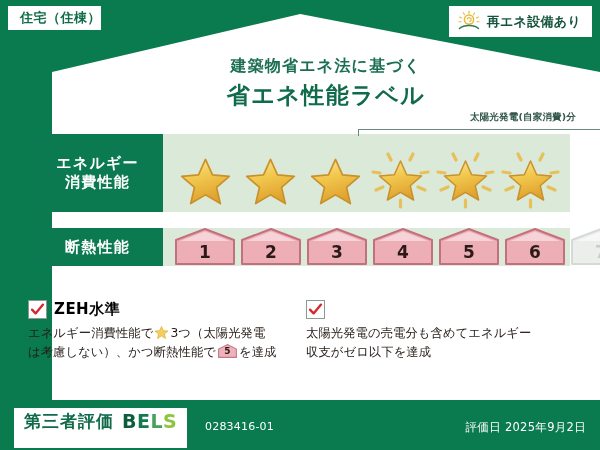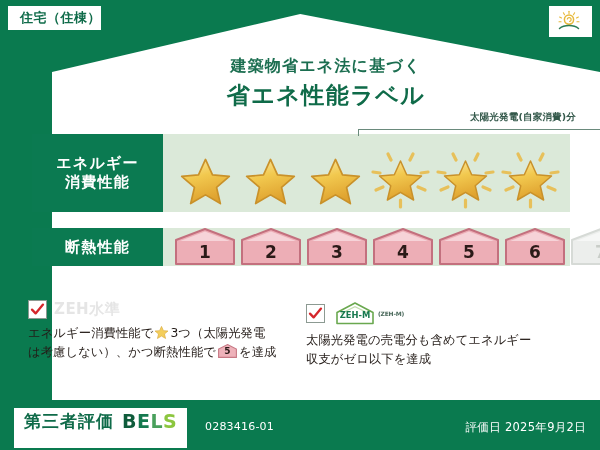--- a/index.html
+++ b/index.html
@@ -135,21 +135,21 @@
   #crit-right{left:306px;width:280px;}
   .crit-head{
     display:flex;align-items:center;gap:7px;margin-bottom:5px;
   }
   .chk{
     width:17px;height:17px;border:1.3px solid #8c9a92;background:#fff;
     position:relative;flex:none;
   }
   .chk svg{position:absolute;left:1px;top:1px;width:15px;height:15px;}
   .crit-title{
-    font-size:15px;font-weight:bold;color:#e5e5e5;letter-spacing:0.5px;
+    font-size:15px;font-weight:bold;color:#000000;letter-spacing:0.5px;
   }
   .crit-body{
     font-size:12.3px;color:#241c18;line-height:1.55;letter-spacing:0.1px;
   }
   .inline-star{display:inline-block;width:15px;height:15px;vertical-align:-3px;margin:0 1px;}
   .inline-house{
     display:inline-block;width:19px;height:14px;vertical-align:-2px;margin:0 2px;position:relative;
   }
   .inline-house svg{position:absolute;left:0;top:0;width:19px;height:14px;}
   .inline-house span{
@@ -208,20 +208,21 @@
           <line x1="17.6" y1="2.8" x2="16.5" y2="4.7"></line>
           <line x1="21.4" y1="7.0" x2="19.5" y2="8.0"></line>
           <line x1="2.0" y1="11.8" x2="4.1" y2="11.8"></line>
           <line x1="22.0" y1="11.8" x2="19.9" y2="11.8"></line>
         </g>
         <circle cx="12" cy="9.6" r="4.6" fill="none" stroke="#e8b93c" stroke-width="1.5"></circle>
         <path d="M10.3 9.6 a1.9 1.9 0 1 1 1.9 1.9 l-0.2 0" fill="none" stroke="#e8b93c" stroke-width="1.2"></path>
         <path d="M2.5 18.5 C7 14.4, 17 14.4, 21.5 18.5" fill="none" stroke="#2f7d55" stroke-width="1.5" stroke-linecap="round"></path>
       </svg>
     </span>
+    <span class="txt">再エネ設備あり</span>
   </div>
 
   <div class="heading">
     <div class="sub">建築物省エネ法に基づく</div>
     <div class="main">省エネ性能ラベル</div>
   </div>
 
   <div class="row" id="row-energy">
     <div class="cap">
       <span>エネルギー</span>
@@ -421,28 +422,20 @@
     </div>
   </div>
 
   <div class="crit" id="crit-right">
     <div class="crit-head">
       <span class="chk">
         <svg viewBox="0 0 15 15">
           <path d="M2 7.6 L5.6 11.4 L13 2.6" fill="none" stroke="#d5262b" stroke-width="2.3" stroke-linecap="round" stroke-linejoin="round"></path>
         </svg>
       </span>
-      <span class="zehm-logo">
-        <svg viewBox="0 0 42 26">
-          <path d="M3 12.5 L21 3 L39 12.5 L39 23.5 L3 23.5 Z" fill="#ffffff" stroke="#6aa84f" stroke-width="1.6" stroke-linejoin="round"></path>
-          <path d="M7 13.5 L21 6.6 L35 13.5" fill="none" stroke="#c3ddb0" stroke-width="1.2"></path>
-          <text x="21" y="18" text-anchor="middle" font-family="DejaVu Sans, sans-serif" font-size="8.4" font-weight="bold" fill="#17794f">ZEH-M</text>
-        </svg>
-        <span class="zehm-cap">(ZEH-M)</span>
-      </span>
     </div>
     <div class="crit-body">
       <span>太陽光発電の売電分も含めてエネルギー</span><br><span>収支がゼロ以下を達成</span>
     </div>
   </div>
 
   <div class="footer">
     <div class="bels-box">
       <span class="bels-jp">第三者評価</span>
       <span class="bels-en" id="bels-letters"><i class="b1">B</i><i class="b2">E</i><i class="b3">L</i><i class="b4">S</i></span>

